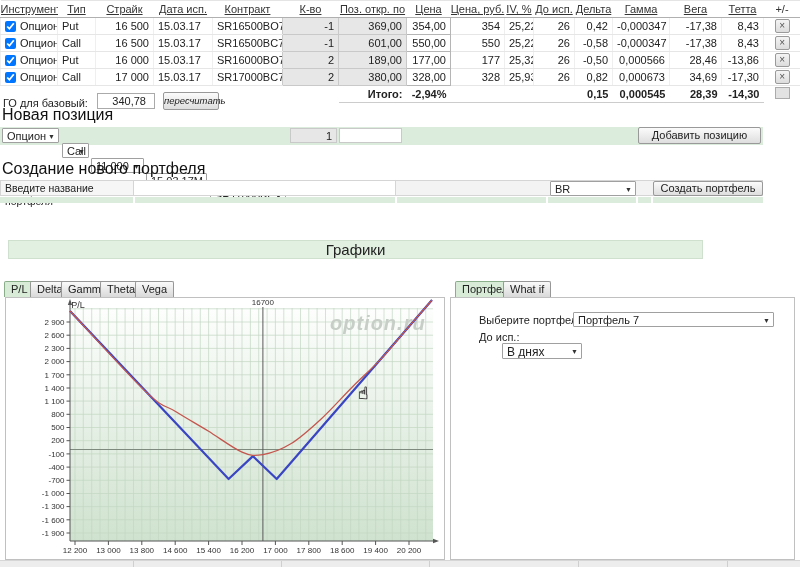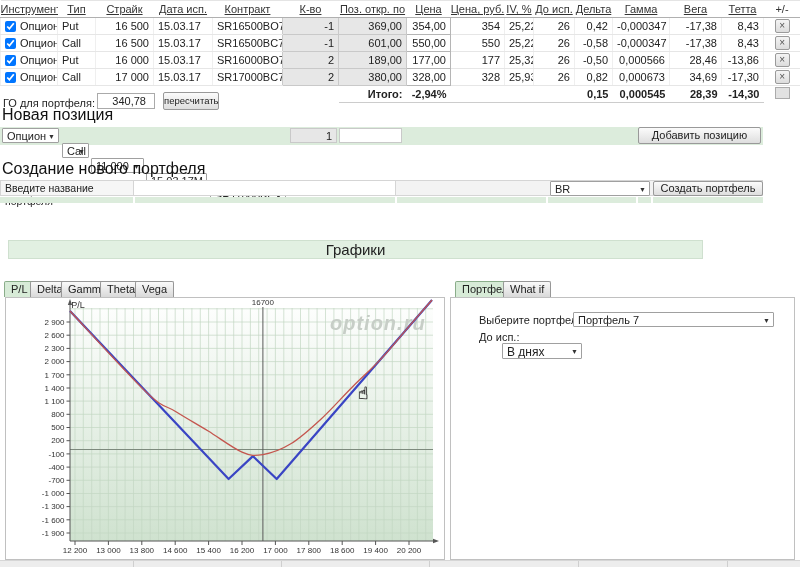--- a/index.html
+++ b/index.html
@@ -191,23 +191,23 @@
           <td class="num tline"></td>
           <td class="num tline">0,15</td>
           <td class="num tline">0,000545</td>
           <td class="num tline">28,39</td>
           <td class="num tline">-14,30</td>
           <td style="text-align: center;"><span class="tot-box"></span></td>
         </tr>
       </tbody>
   </table>
 
-  <span class="abs lbl" style="left:3px;top:97px;">ГО для портфеля:</span>
+  <span class="abs lbl" style="left:3px;top:97px;">ГО для базовый:</span>
   <div id="go-value" class="abs" style="left:97px;top:93px;width:58px;height:16px;">340,78</div>
-  <div class="btn abs" style="left:163px;top:92px;width:56px;height:18px;line-height:16px;font-size:9.5px;">пересчитать</div>
+  <div class="btn abs" style="left:163px;top:92px;width:56px;height:18px;line-height:16px;font-size:9.5px;font-style:italic;">пересчитать</div>
 
   <h2 class="sec abs" style="left:2px;top:106px;">Новая позиция</h2>
   <div id="new-pos-row" class="abs" style="left:0;top:127px;width:763px;height:18px;">
     <div class="sel abs" style="left:2px;top:1px;width:57px;height:15px;">
       <span>Опцион</span><span class="arr">▼</span>
     </div>
     <div class="sel abs" style="left:62px;top:1px;width:27px;height:15px;">
       <span>Call</span><span class="arr">▼</span>
     </div>
     <div class="sel abs" style="left:91px;top:1px;width:53px;height:15px;">
@@ -221,21 +221,21 @@
     </div>
     <div id="np-qty" class="abs" style="left:290px;top:1px;width:47px;height:15px;">1</div>
     <div id="np-empty" class="abs" style="left:339px;top:1px;width:63px;height:15px;"></div>
     <div class="btn abs" style="left:638px;top:0;width:123px;height:17px;line-height:15px;font-size:11px;">Добавить позицию</div>
   </div>
 
   <h2 class="sec abs" style="left:2px;top:160px;">Создание нового портфеля</h2>
   <div id="cp-row" class="abs" style="left:0;top:180px;width:763px;height:16px;">
     <div id="cp-name-label" class="abs" style="left:0;top:0;width:133px;height:14px;font-size:10.5px;">Введите название портфеля</div>
     <div class="abs" style="left:133px;top:0;width:262px;height:14px;background:#fff;border-right:1px solid #d5d5d5;"></div>
-    <div class="sel abs" style="left:549px;top:0px;width:100px;height:15px;">
+    <div class="sel abs" style="left:549px;top:0px;width:86px;height:15px;">
       <span>BR</span><span class="arr">▼</span>
     </div>
     <div class="btn abs" style="left:652px;top:0;width:110px;height:15px;line-height:13px;font-size:11px;">Создать портфель</div>
   </div>
   <div class="green-strip abs" style="left:0;top:197px;width:763px;height:6px;">
     <span class="strip-div" style="left:133px;"></span>
       <span class="strip-div" style="left:395px;"></span>
     <span class="strip-div" style="left:546px;"></span>
       <span class="strip-div" style="left:636px;"></span>
     <span class="strip-div" style="left:651px;"></span>

